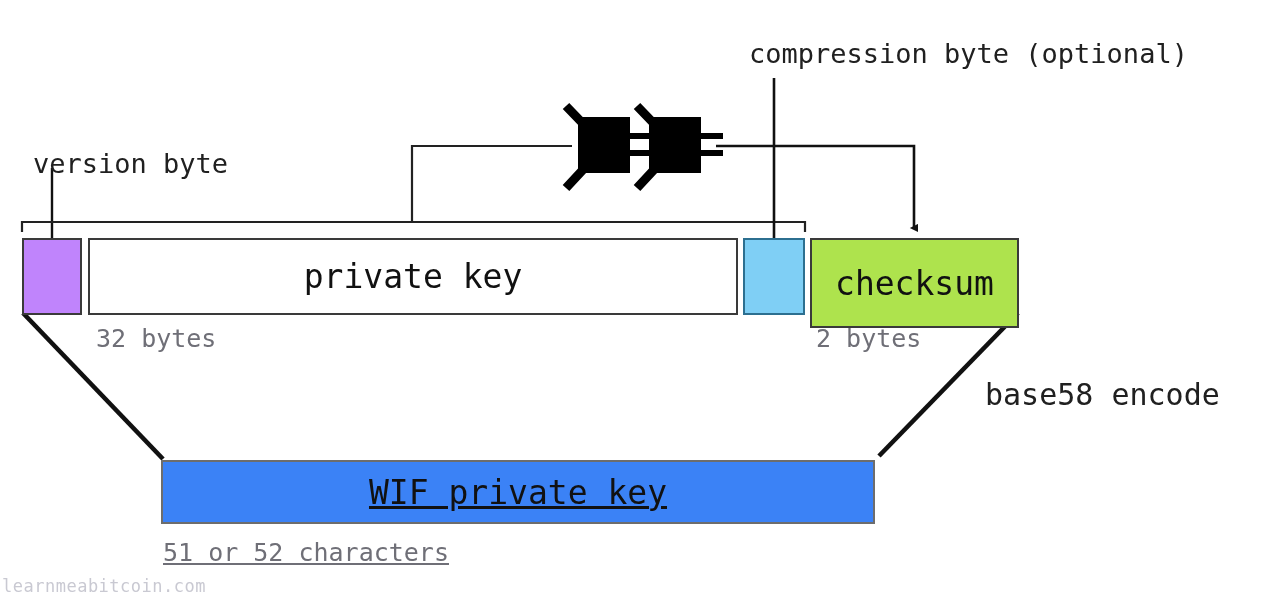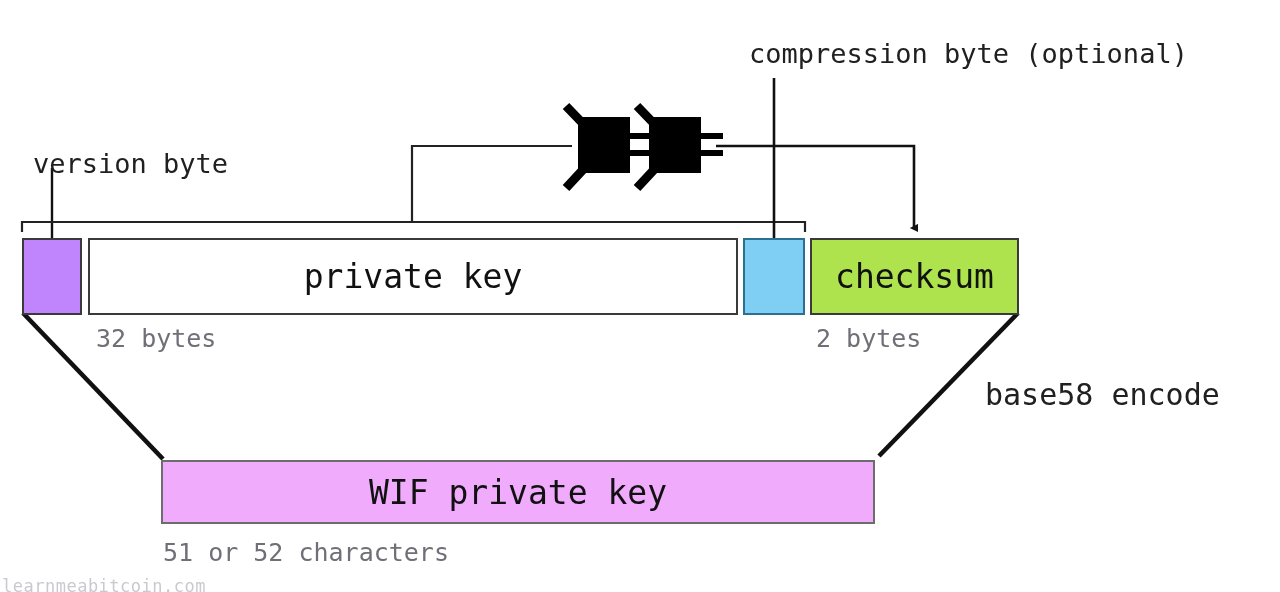--- a/index.html
+++ b/index.html
@@ -65,21 +65,21 @@
   #box-compression {
     left: 743px;
     top: 238px;
     width: 62px;
     height: 77px;
   }
   #box-checksum {
     left: 810px;
     top: 238px;
     width: 209px;
-    height: 77px;
+    height: 90px;
     font-size: 33px;
   }
   #box-wif {
     left: 161px;
     top: 460px;
     width: 714px;
     height: 64px;
     font-size: 33px;
     border: 2px solid #6d6d6d;
   }
@@ -161,21 +161,21 @@
   </div>
 
   <div class="box" id="box-checksum" style="background:#aee34d;">
     <span>checksum</span>
   </div>
 
   <div class="lbl lbl-size" style="left:96px; top:326px;">32 bytes</div>
 
   <div class="lbl lbl-size" style="left:816px; top:326px;">2 bytes</div>
 
-  <div class="box" id="box-wif" style="background:#f0abfc;">
+  <div class="box" id="box-wif" style="background:#3b82f6;text-decoration:underline;">
     <span>WIF private key</span>
   </div>
 
-  <div class="lbl lbl-size" style="left:163px; top:540px;">51 or 52 characters</div>
+  <div class="lbl lbl-size" style="left:163px; top:540px;text-decoration:underline;">51 or 52 characters</div>
 
   <div id="watermark">learnmeabitcoin.com</div>
 
 </div>
 
 </body></html>

